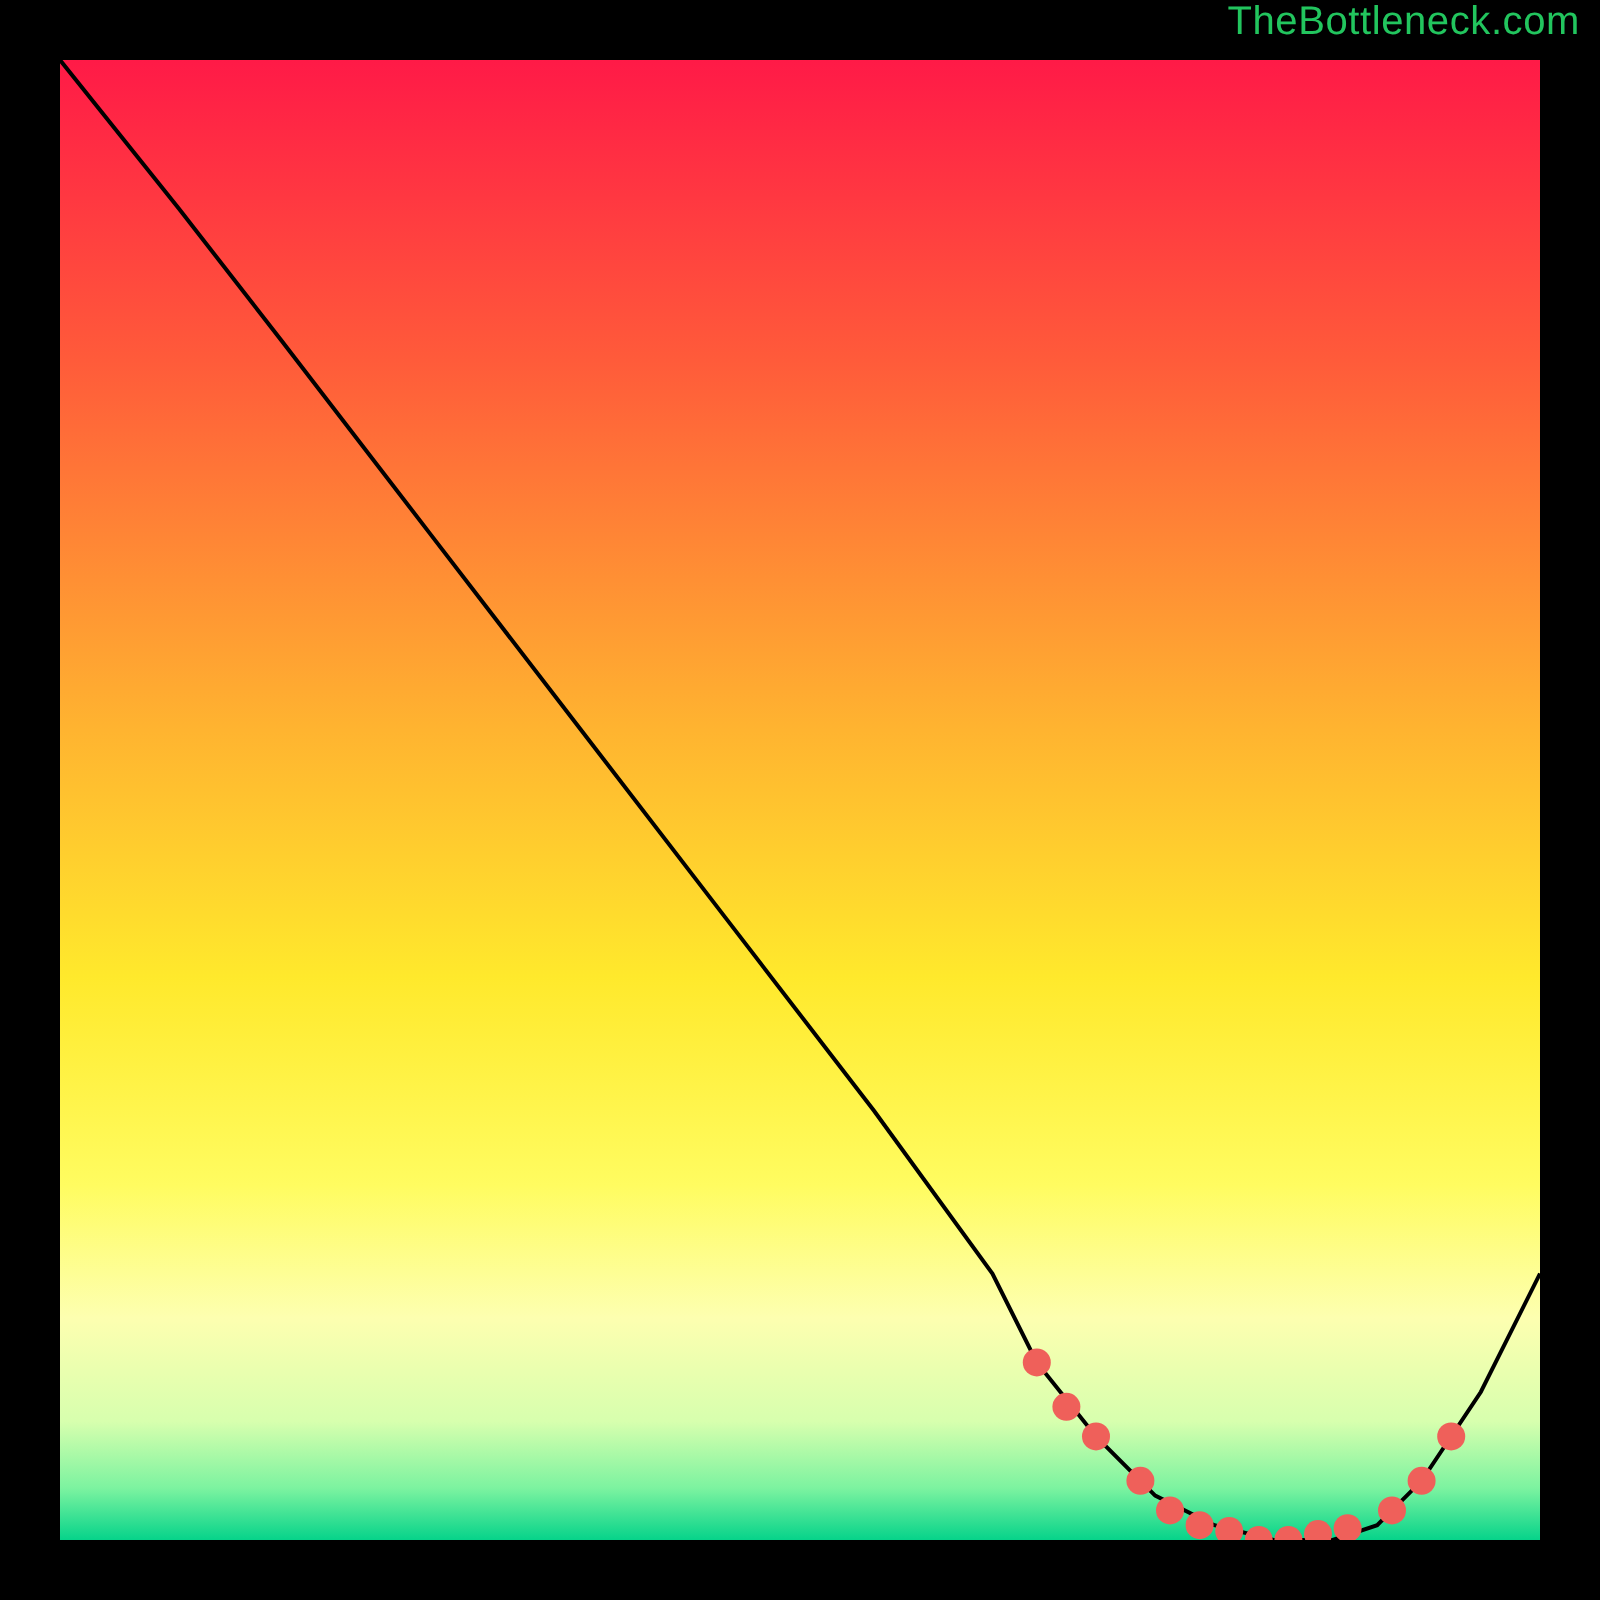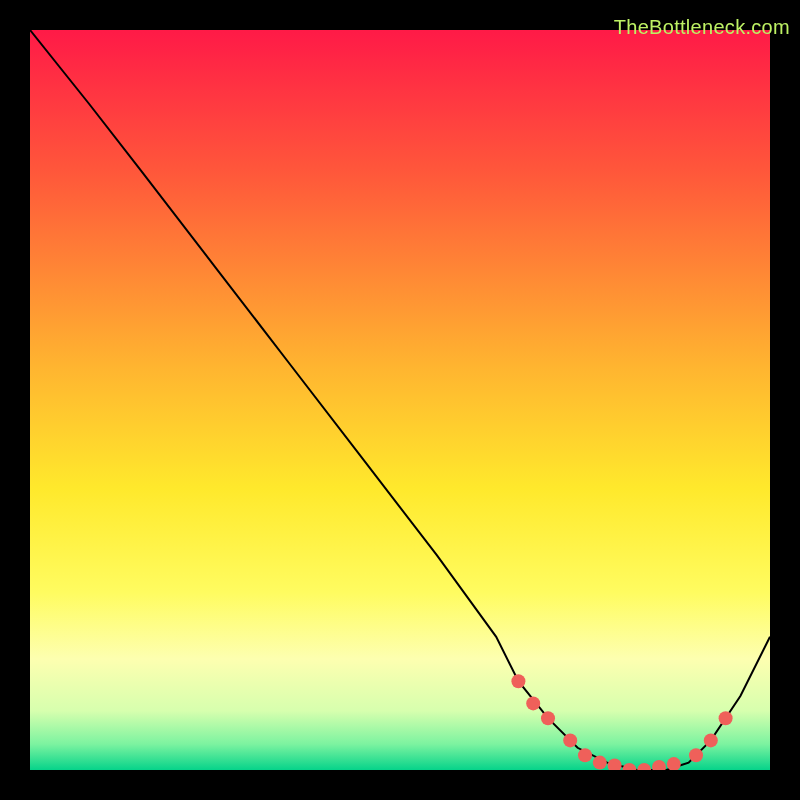--- a/index.html
+++ b/index.html
@@ -12,23 +12,23 @@
     font-family: Arial, Helvetica, sans-serif;
   }
   .stage {
     position: relative;
     width: 800px;
     height: 800px;
     background: #000;
   }
   .watermark {
     position: absolute;
-    top: 16px;
+    top: 0;
     right: 10px;
-    color: #bef264;
+    color: #22c55e;
     font-size: 20px;
     font-weight: 500;
     letter-spacing: 0.3px;
     z-index: 5;
   }
   .plot-area {
     position: absolute;
     left: 30px;
     top: 30px;
     width: 740px;

